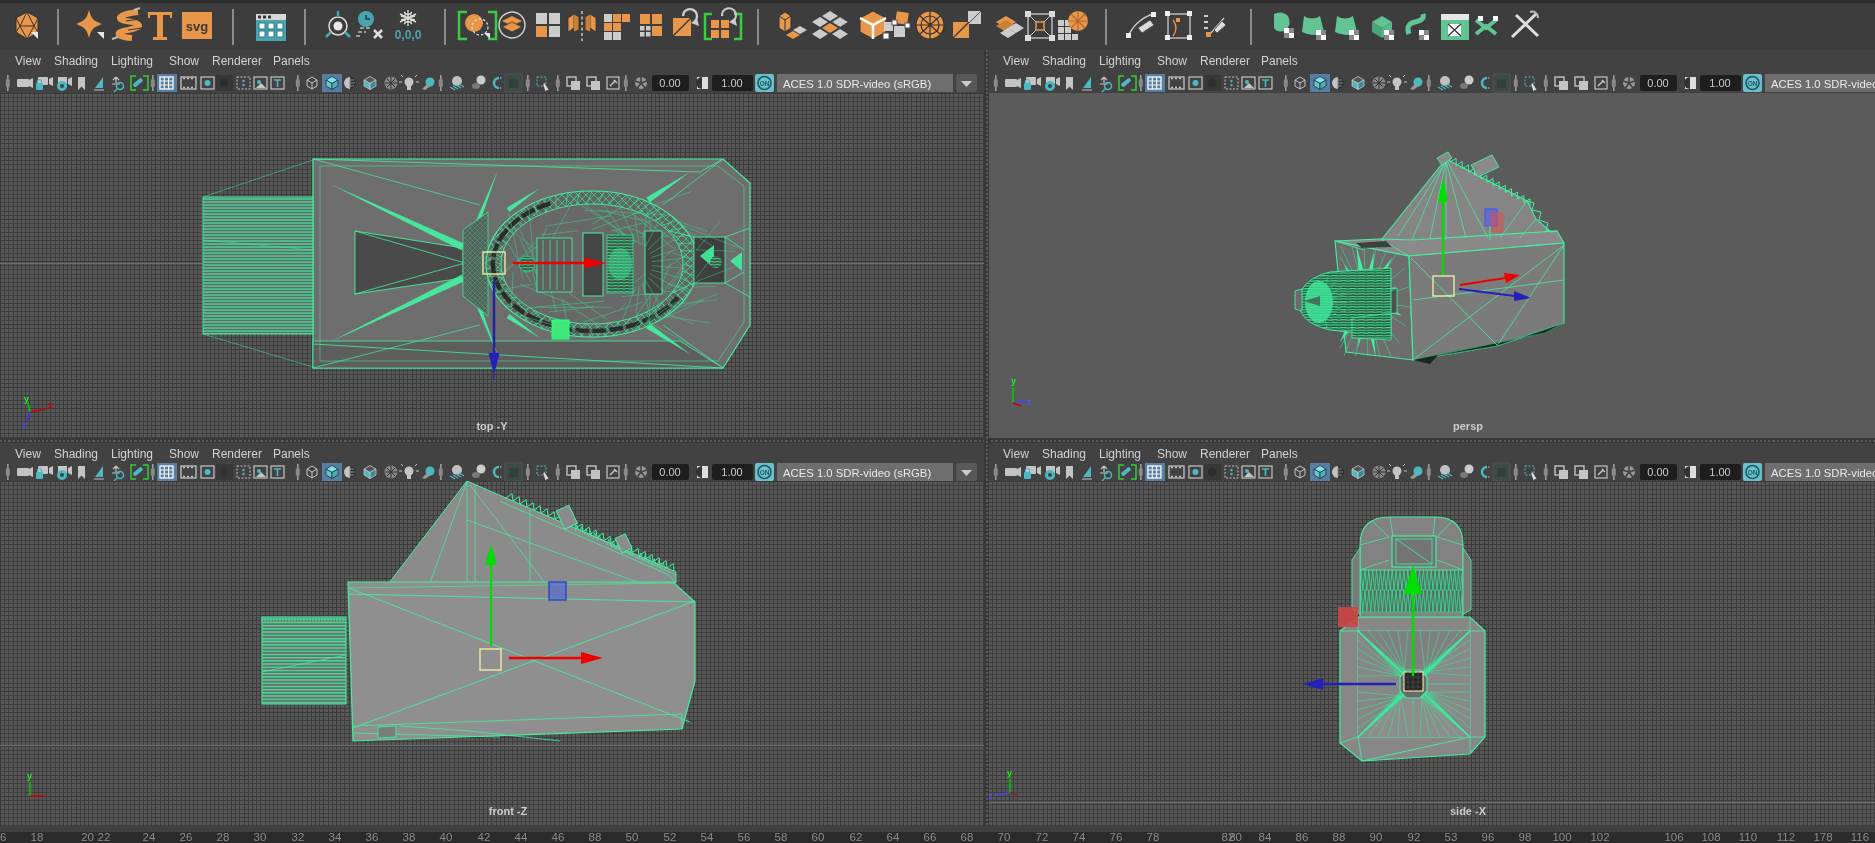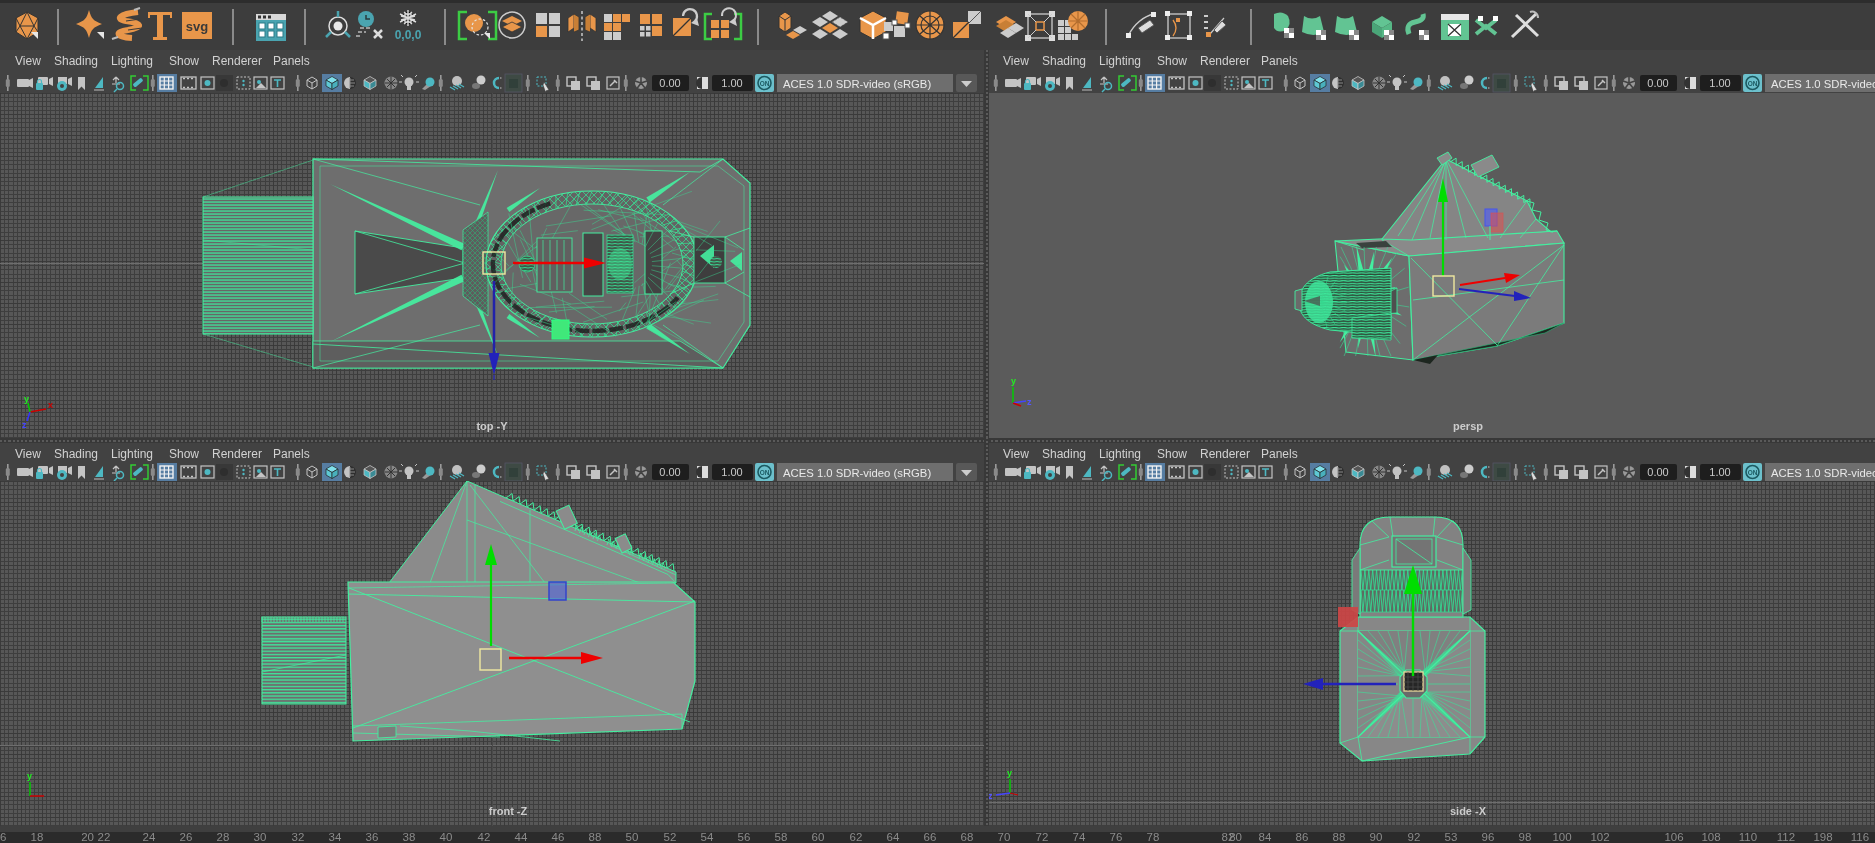--- a/index.html
+++ b/index.html
@@ -941,17 +941,17 @@
 <span style="left:1451px;">53</span>
 <span style="left:1488px;">96</span>
 <span style="left:1525px;">98</span>
 <span style="left:1562px;">100</span>
 <span style="left:1600px;">102</span>
 <span style="left:1637px;margin-top:44px;">104</span>
 <span style="left:1674px;">106</span>
 <span style="left:1711px;">108</span>
 <span style="left:1748px;">110</span>
 <span style="left:1786px;">112</span>
-<span style="left:1823px;">198</span>
+<span style="left:1823px;">178</span>
 <span style="left:1860px;">116</span>
     </div>
 
 </div>
 
 </body></html>

